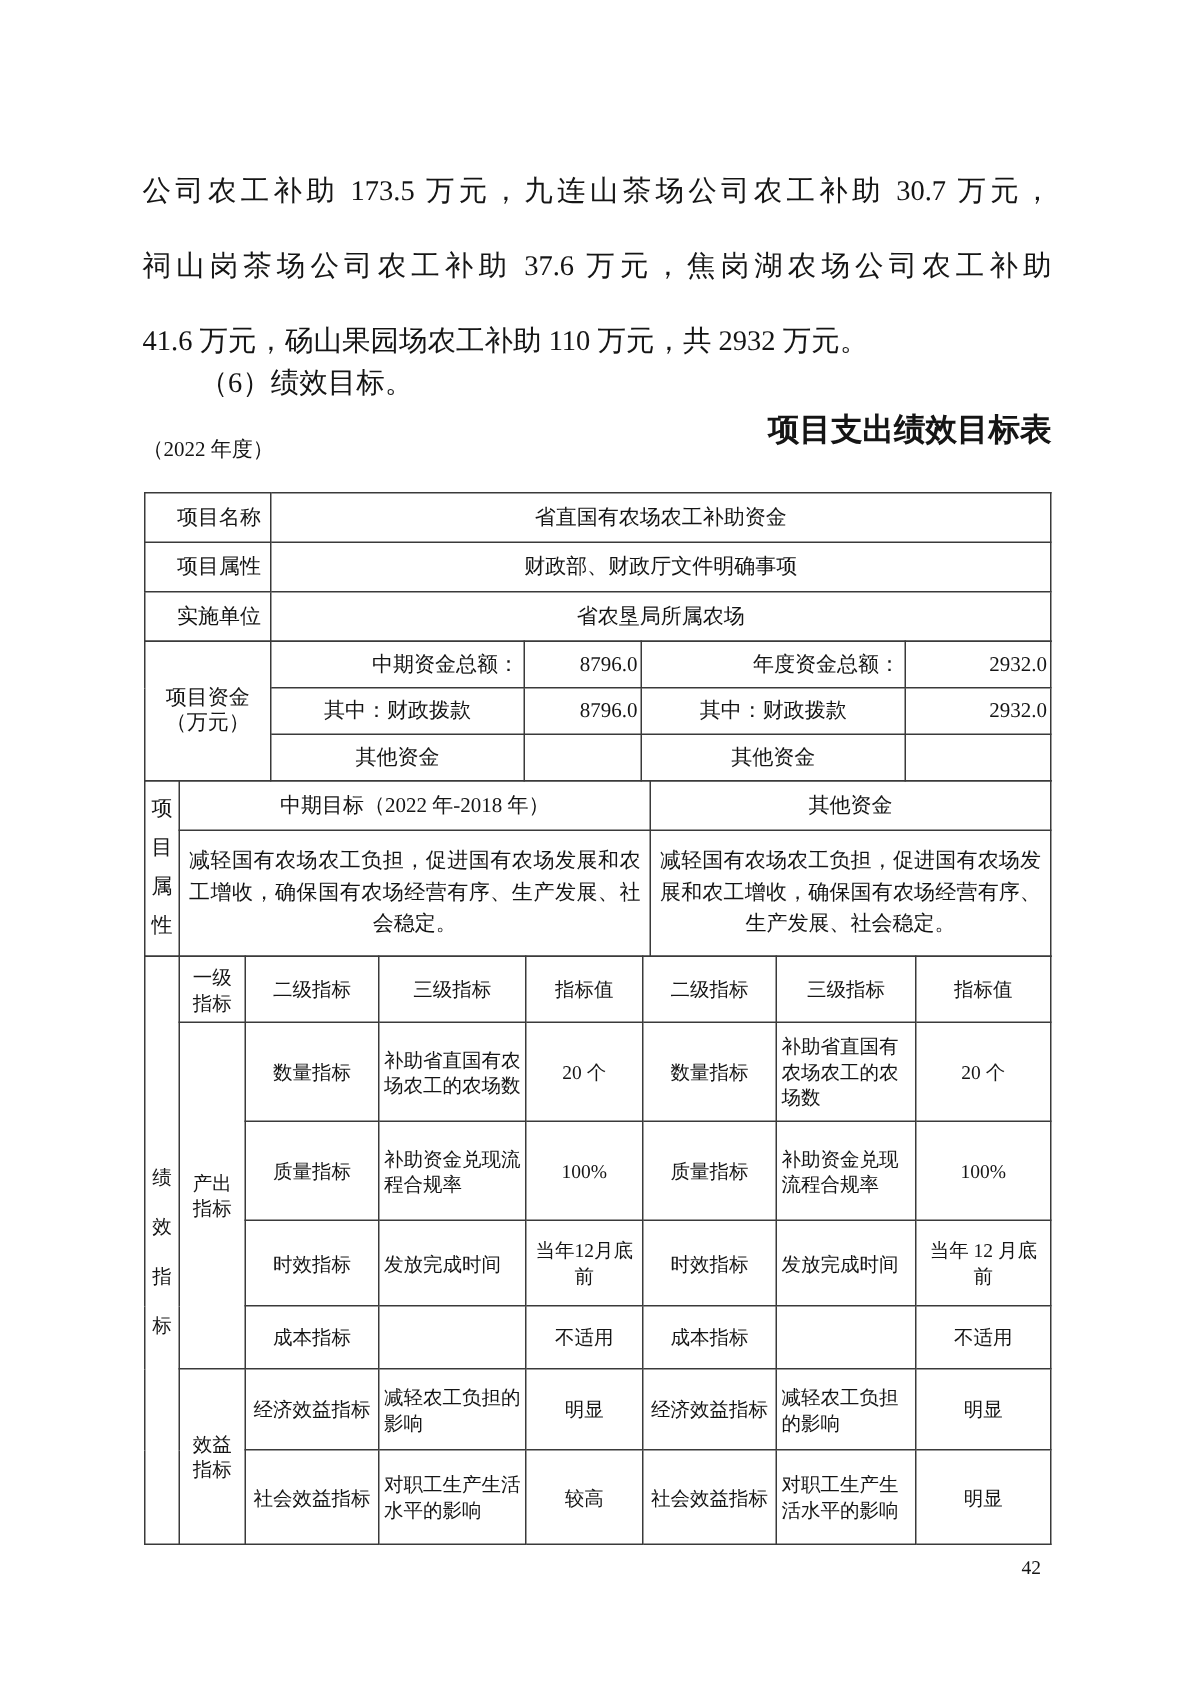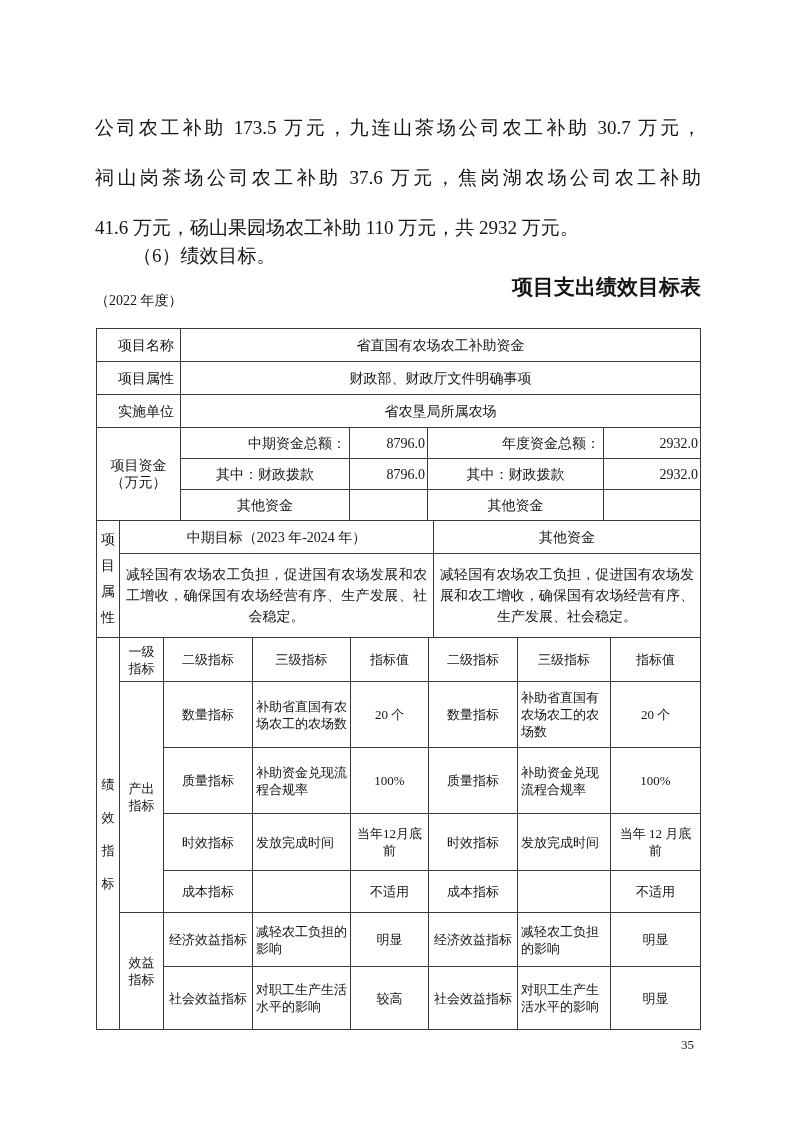--- a/index.html
+++ b/index.html
@@ -106,21 +106,21 @@
 
     <table class="t-goal">
       <colgroup>
           <col style="width:23px">
           <col style="width:314px">
           <col style="width:267px">
         </colgroup>
       <tbody>
           <tr style="height:33px">
         <td rowspan="2" class="vert goal">项目属性</td>
-        <td>中期目标（2023 年-2024 年）</td>
+        <td>中期目标（2022 年-2018 年）</td>
         <td>其他资金</td>
       </tr>
       <tr style="height:84px">
         <td class="goal-text">减轻国有农场农工负担，促进国有农场发展和农工增收，确保国有农场经营有序、生产发展、社会稳定。</td>
         <td class="goal-text">减轻国有农场农工负担，促进国有农场发展和农工增收，确保国有农场经营有序、生产发展、社会稳定。</td>
       </tr>
     </tbody>
       </table>
 
     <table class="t-ind">
@@ -196,14 +196,14 @@
         <td>较高</td>
         <td>社会效益指标</td>
         <td class="l3cell">对职工生产生活水平的影响</td>
         <td>明显</td>
       </tr>
     </tbody>
       </table>
 
   </div>
 
-  <div class="page-num">35</div>
+  <div class="page-num">42</div>
 </div>
 
 </body></html>

